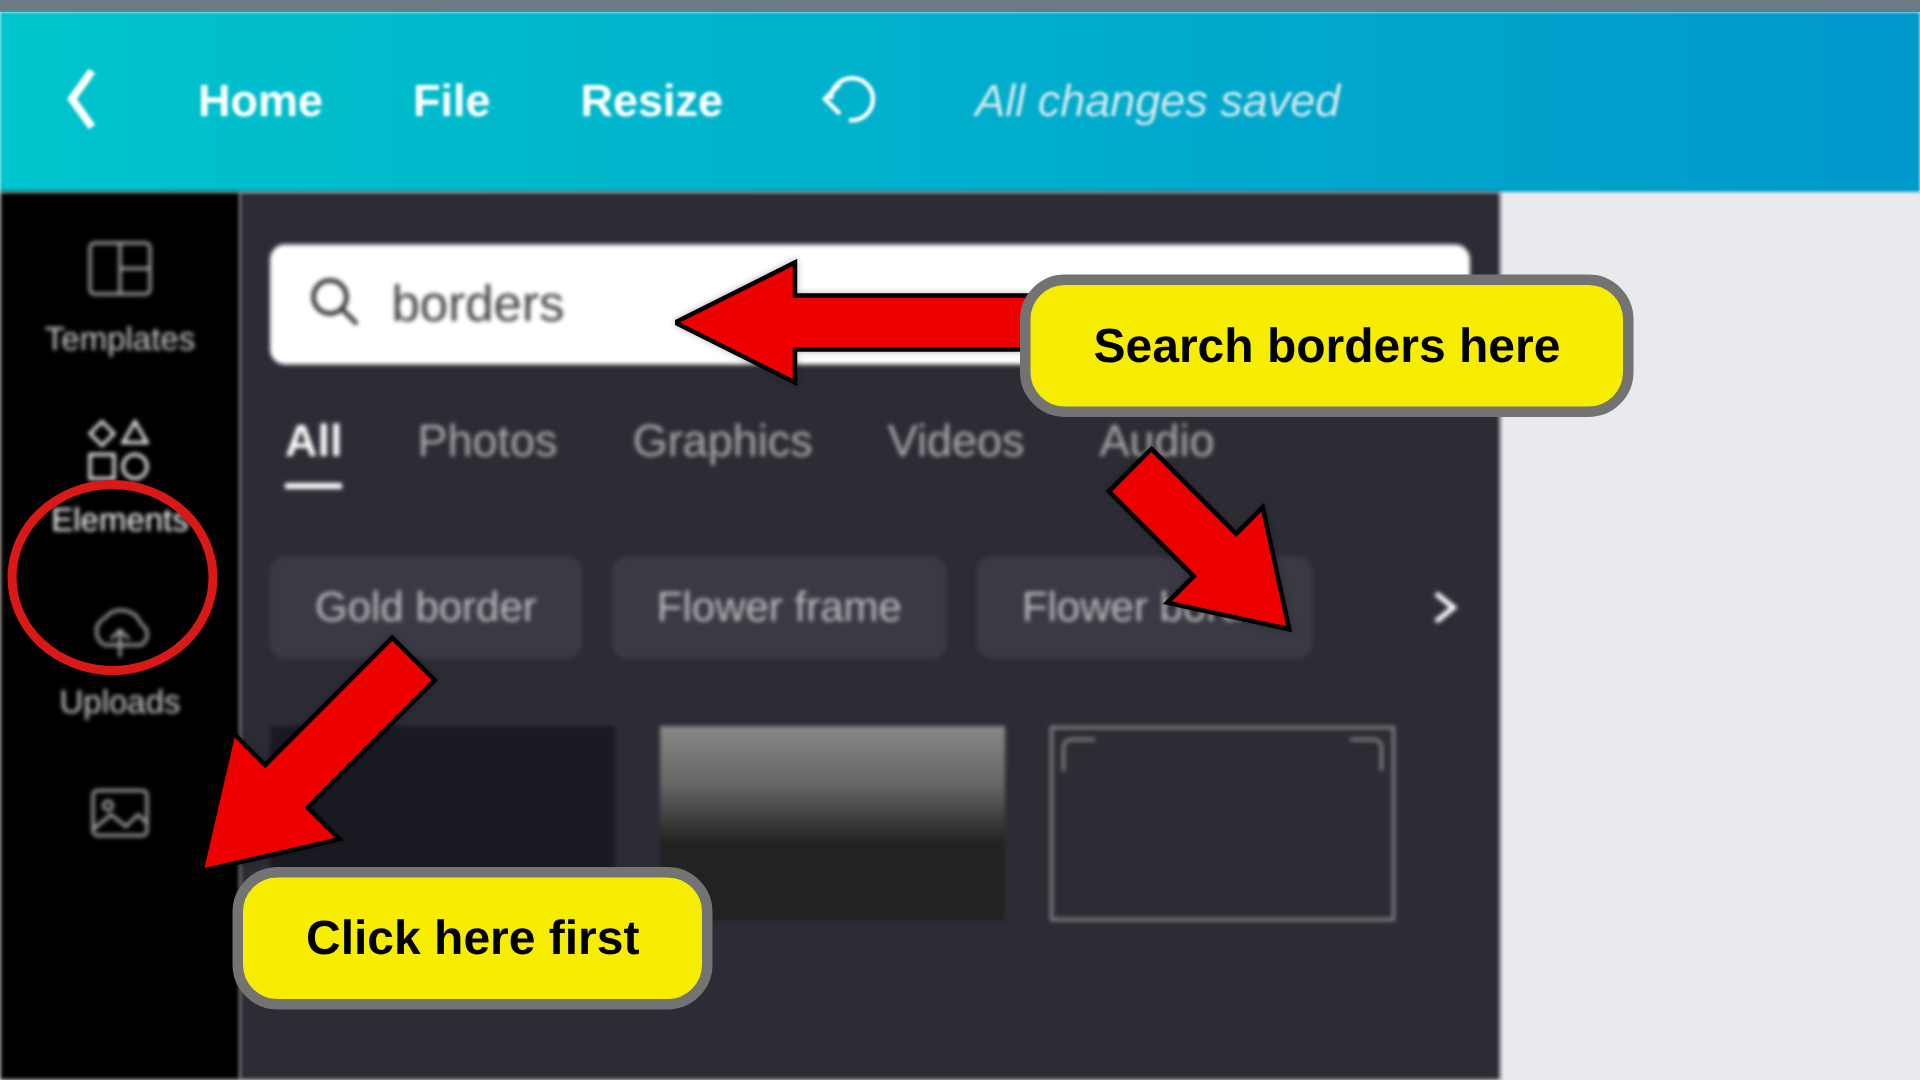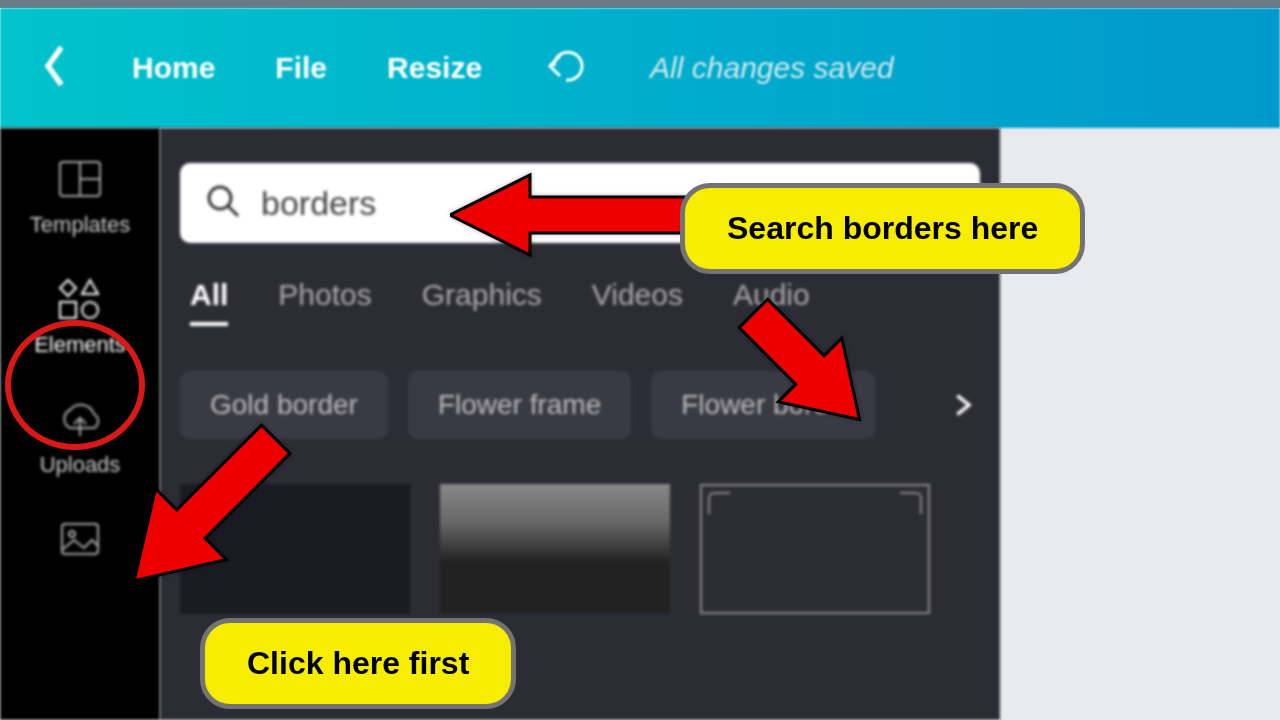--- a/index.html
+++ b/index.html
@@ -133,30 +133,30 @@
   top: 320px;
   width: 140px;
   height: 130px;
   border: 6px solid #d91818;
   border-radius: 50%;
   z-index: 50;
 }
 
 .callout {
   background: #f7ed00;
-  border: 5px solid #737373;
+  border: 7px solid #737373;
   border-radius: 30px;
   padding: 22px 42px;
   font-size: 32px;
   font-weight: 700;
   color: #000;
   white-space: nowrap;
 }
 .callout-1 { position: absolute; left: 680px; top: 183px; z-index: 100; }
-.callout-2 { position: absolute; left: 155px; top: 618px; z-index: 100; margin-left: 45px; }
+.callout-2 { position: absolute; left: 155px; top: 578px; z-index: 100; }
 
 .arrow { position: absolute; z-index: 90; }
 .arrow svg { filter: drop-shadow(0 0 2px rgba(0,0,0,0.3)); }
 </style>
 </head>
 <body>
 
 <div class="topbar"></div>
 
 <div class="header">

